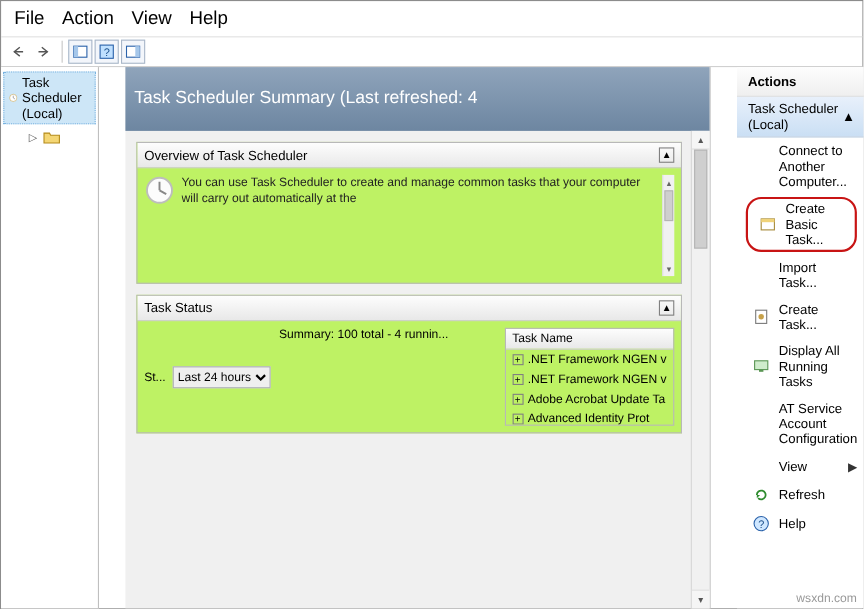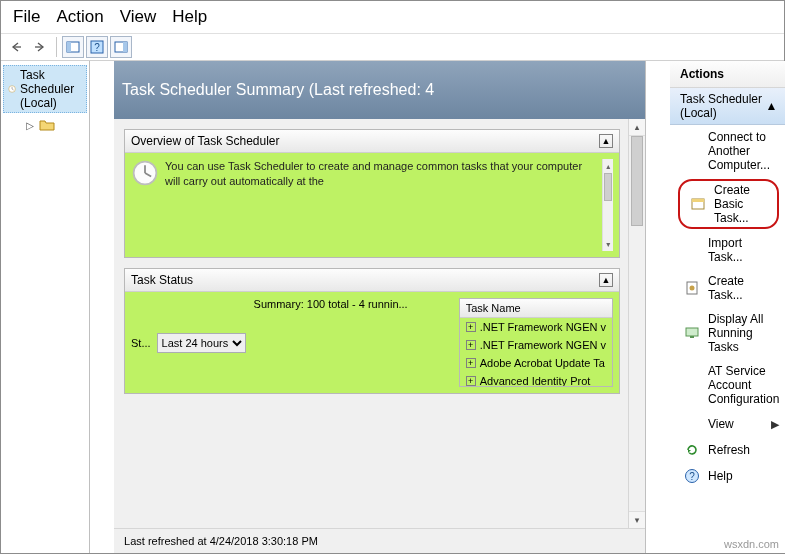--- a/index.html
+++ b/index.html
@@ -195,21 +195,20 @@
             </div>
           </div>
 
         </div>
         <div class="center-sbar">
           <div class="sbar-btn">▴</div>
           <div class="sbar-thumb"></div>
           <div class="sbar-btn bot">▾</div>
         </div>
       </div>
-      <div class="footer">Last refreshed at 4/24/2018 3:30:18 PM</div>
     </div>
 
     <div class="pane actions-pane">
       <div class="actions-title">Actions</div>
       <div class="actions-sub">
         <span>Task Scheduler (Local)</span>
         <span>▲</span>
       </div>
       <div class="actions-list" id="actions-list">
           <div class="act-item">

